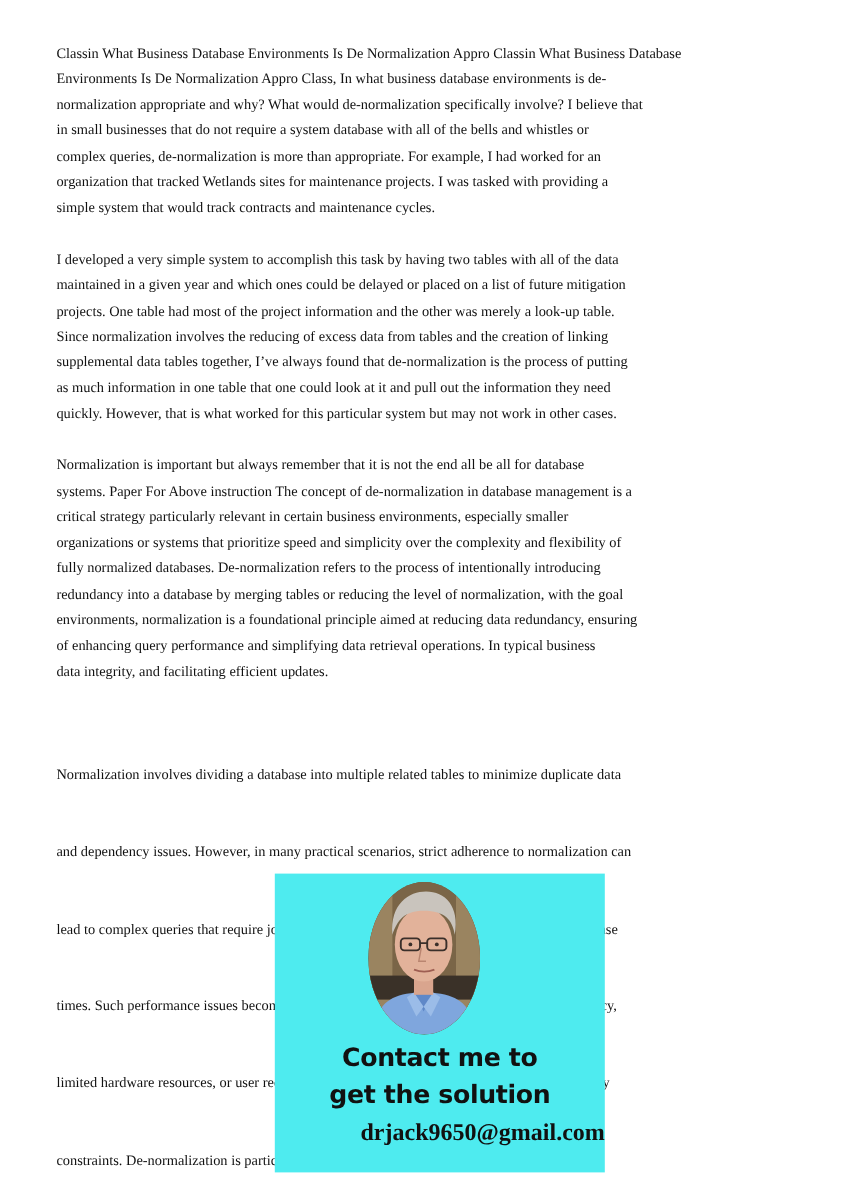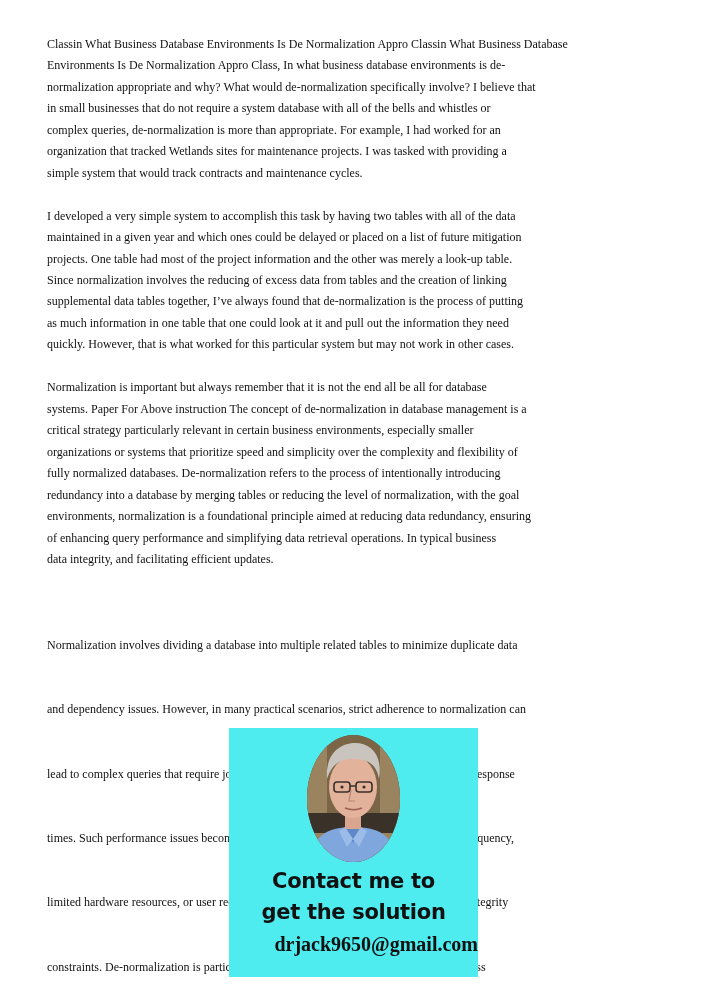--- a/index.html
+++ b/index.html
@@ -30,20 +30,21 @@
     .line {
       display: block;
     }
     .overlay {
       position: absolute;
       left: 229px;
       top: 728px;
       width: 249px;
       height: 249px;
       background: #4eebef;
+      padding-left: 26px;
     }
     .portrait {
       position: absolute;
       left: 78px;
       top: 7px;
       width: 93px;
       height: 127px;
       border-radius: 50%;
       overflow: hidden;
       background: #6b5a3e;

